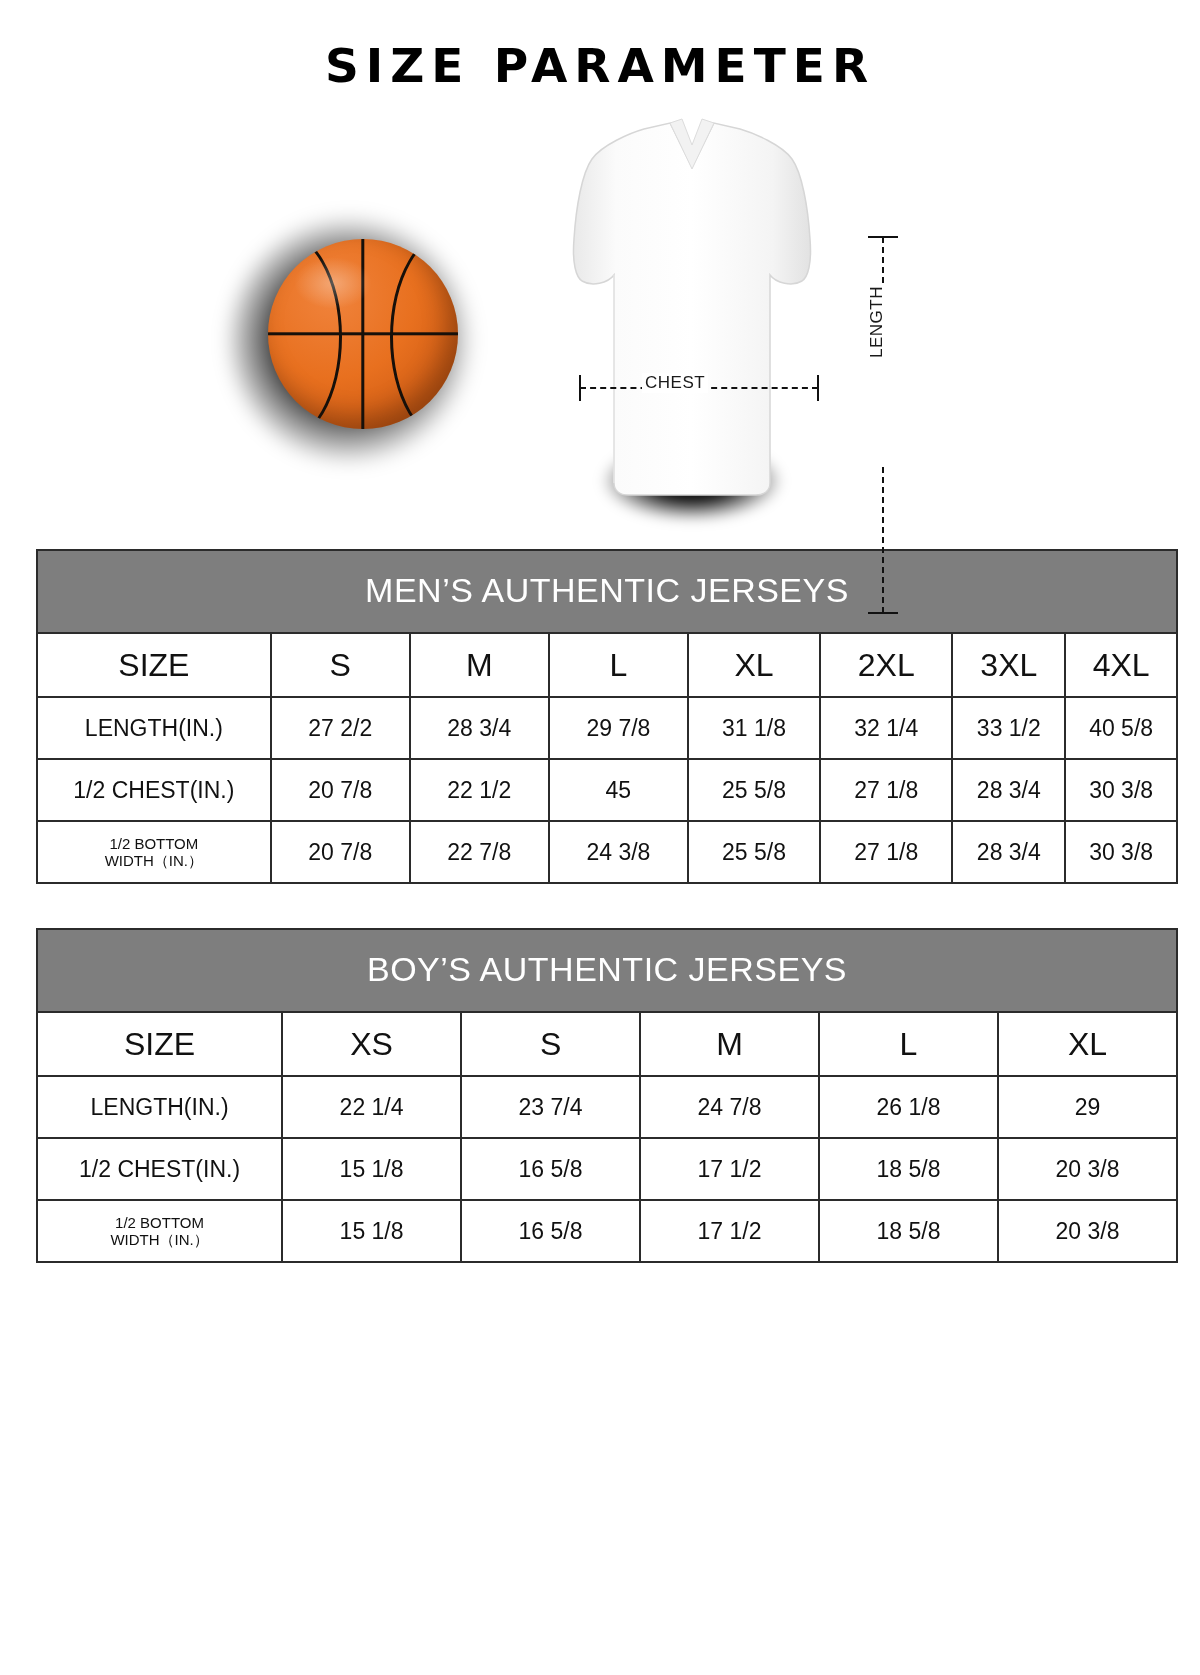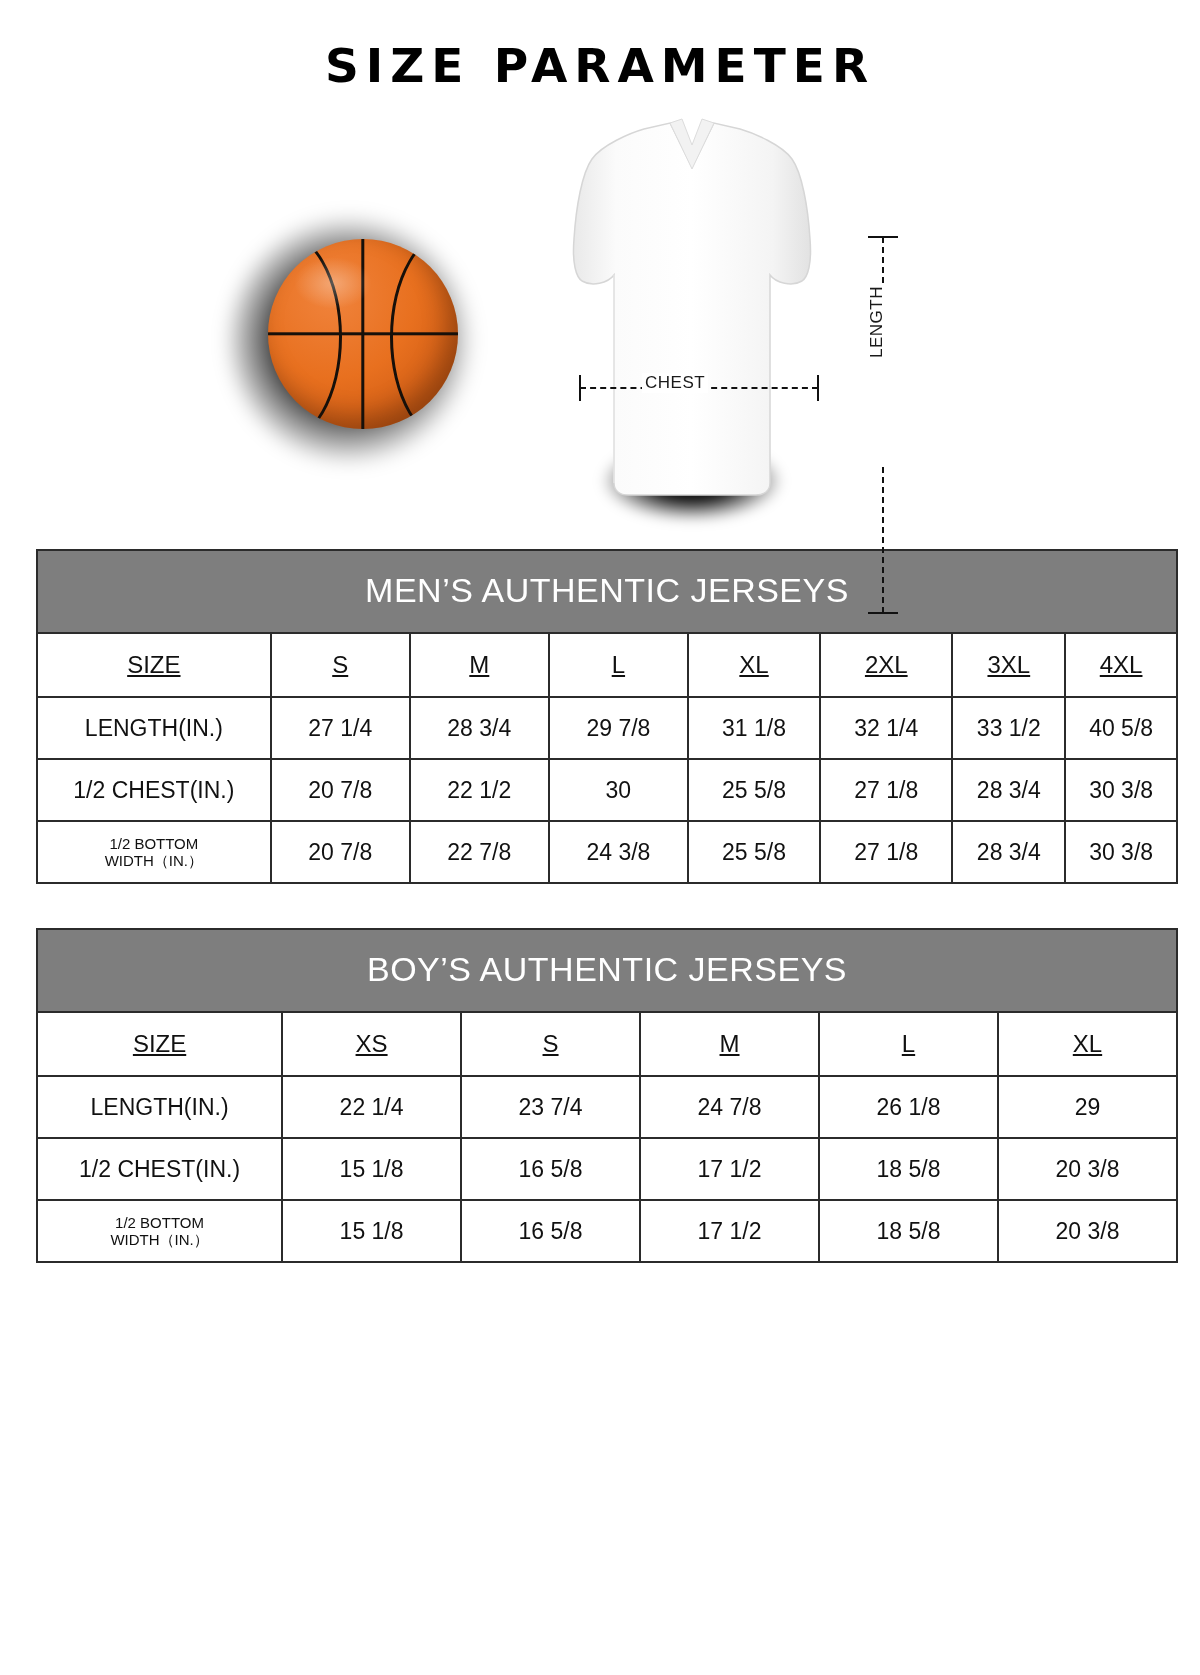--- a/index.html
+++ b/index.html
@@ -227,23 +227,22 @@
     height: 62px;
     color: #111;
     padding: 2px 4px;
     box-sizing: border-box;
     white-space: nowrap;
   }
   table.size td.rowhead {
     font-size: 23px;
   }
   table.size tr.hdr td {
-    font-size: 24px;
+    font-size: 32px;
     height: 64px;
-    text-decoration: underline;
   }
   .two-line {
     line-height: 1.16;
     font-size: 15px;
     white-space: normal;
   }
   .spacer { height: 38px; }
 </style>
 </head>
 <body>
@@ -321,33 +320,33 @@
           <td>S</td>
           <td>M</td>
           <td>L</td>
           <td>XL</td>
           <td>2XL</td>
           <td>3XL</td>
           <td>4XL</td>
         </tr>
         <tr>
           <td class="rowhead">LENGTH(IN.)</td>
-          <td>27  1/4</td>
+          <td>27  2/2</td>
           <td>28  3/4</td>
           <td>29  7/8</td>
           <td>31  1/8</td>
           <td>32  1/4</td>
           <td>33  1/2</td>
           <td>40  5/8</td>
         </tr>
         <tr>
           <td class="rowhead">1/2 CHEST(IN.)</td>
           <td>20  7/8</td>
           <td>22  1/2</td>
-          <td>30</td>
+          <td>45</td>
           <td>25  5/8</td>
           <td>27  1/8</td>
           <td>28  3/4</td>
           <td>30  3/8</td>
         </tr>
         <tr>
           <td class="rowhead">
             <div class="two-line">
               <div>1/2 BOTTOM</div>
               <div>WIDTH（IN.）</div>

